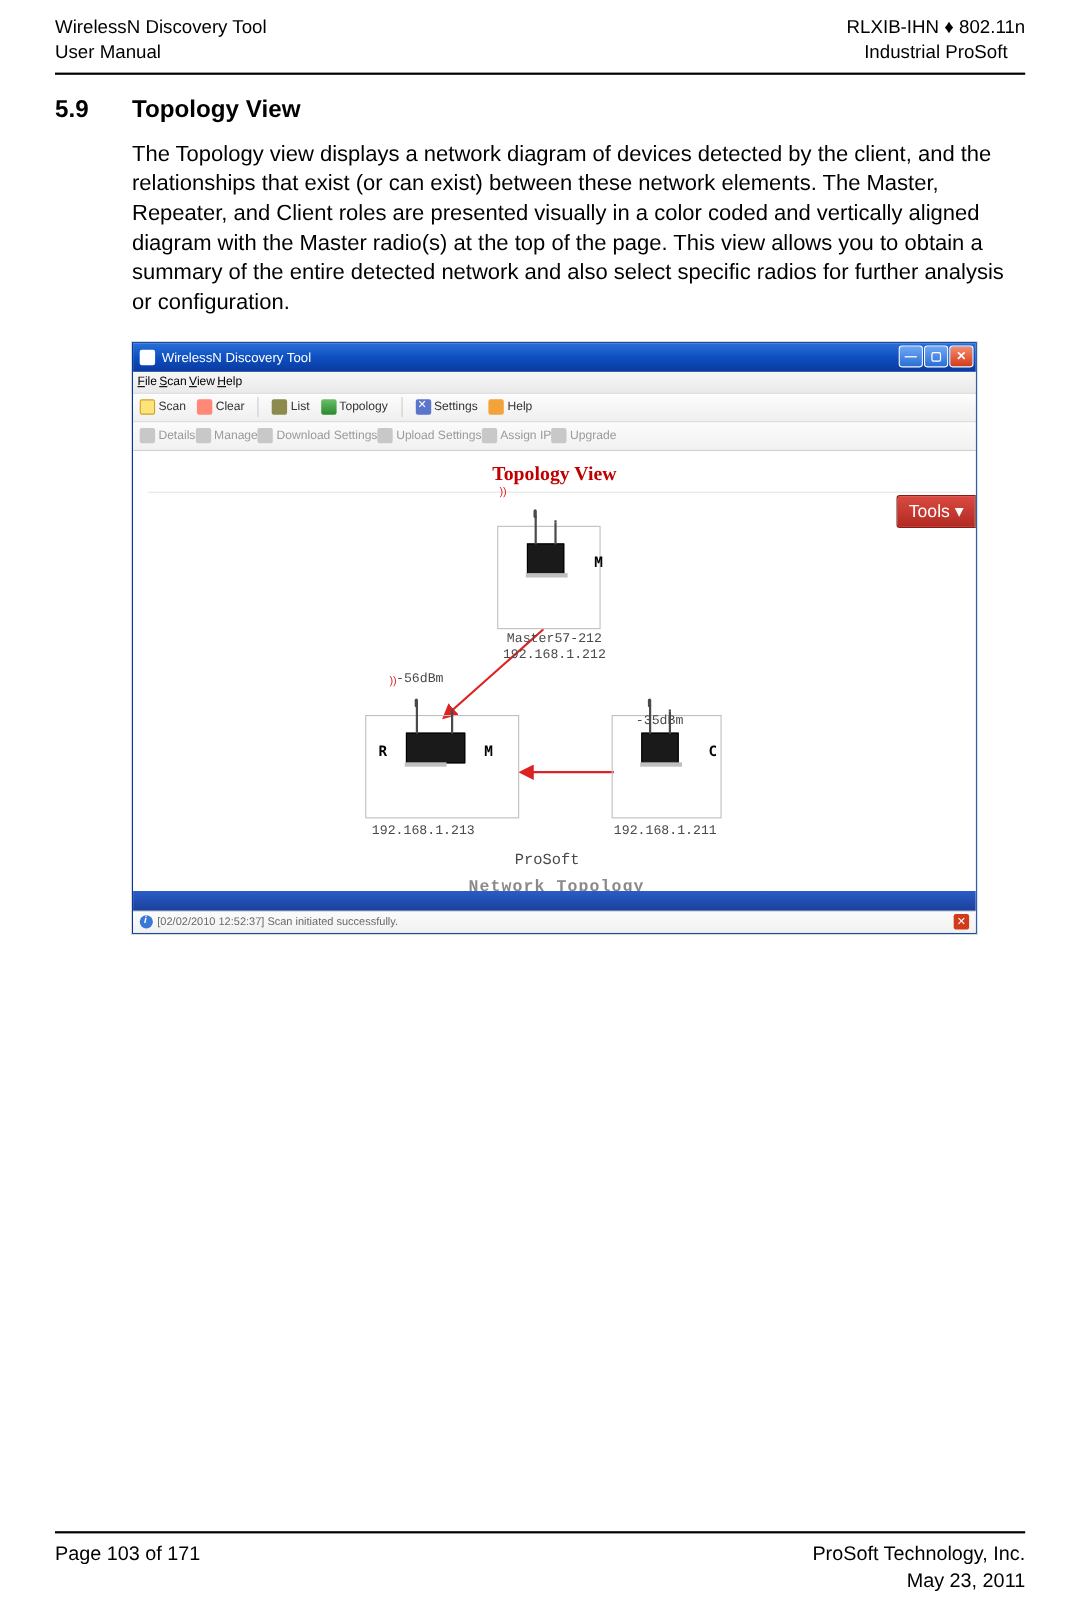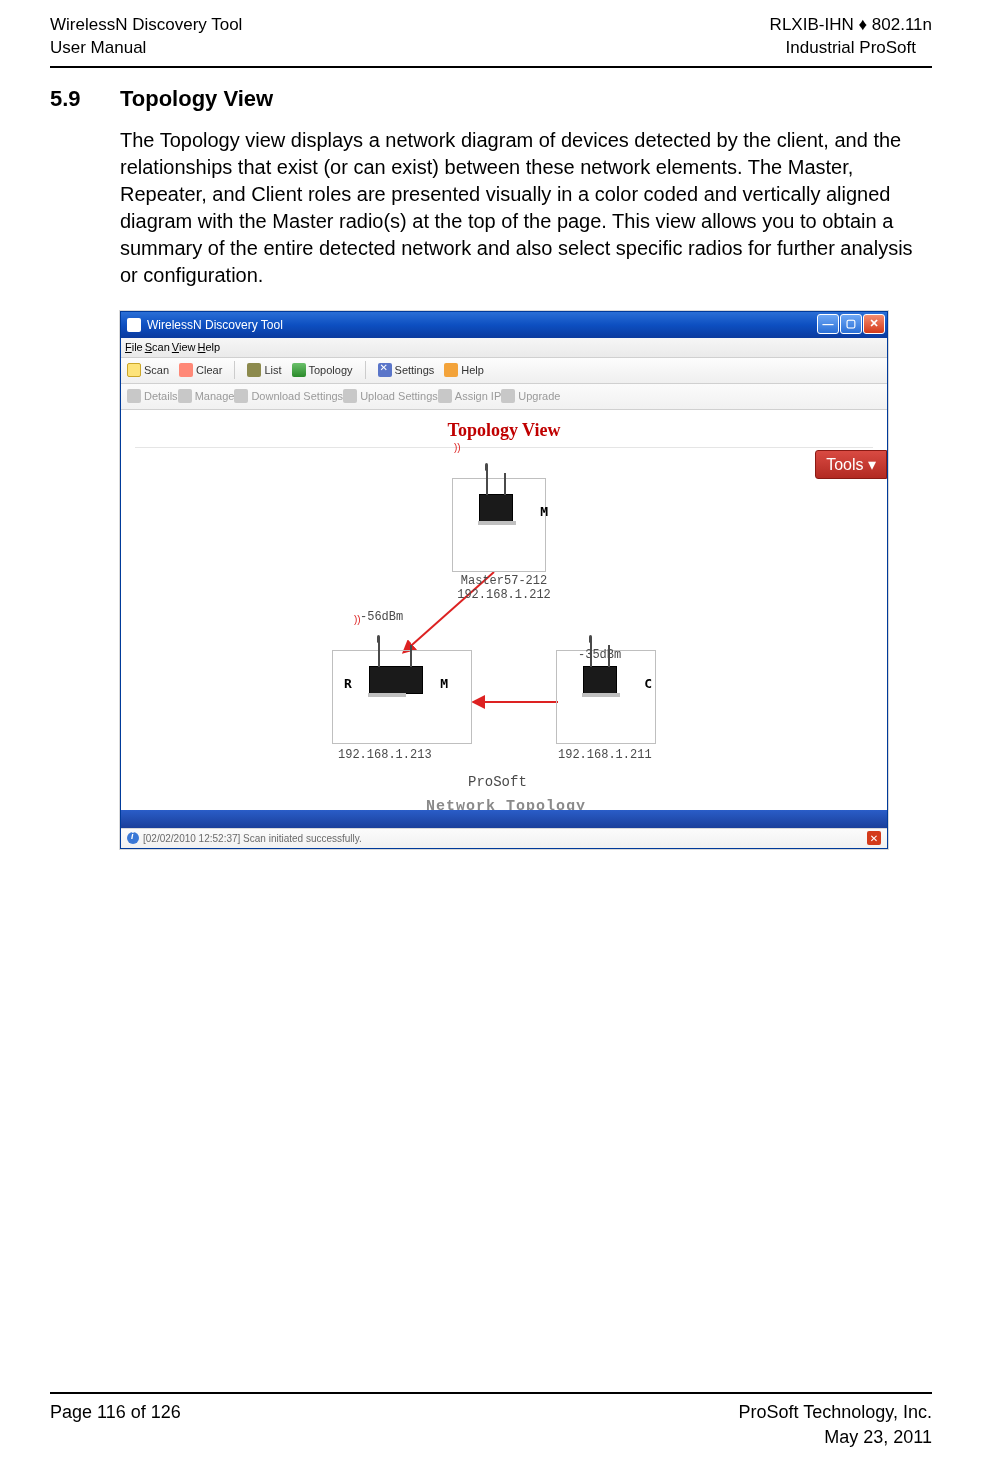--- a/index.html
+++ b/index.html
@@ -389,20 +389,20 @@
         <span>[02/02/2010 12:52:37] Scan initiated successfully.</span>
         <span class="close-ic">✕</span>
       </div>
 
     </div>
   </div>
 
   <div class="filler"></div>
 
   <div class="ftr">
-    <div>Page 116 of 126</div>
+    <div>Page 103 of 171</div>
     <div class="right">
       <div>ProSoft Technology, Inc.</div>
       <div>May 23, 2011</div>
     </div>
   </div>
 
 </div>
 
 </body></html>

